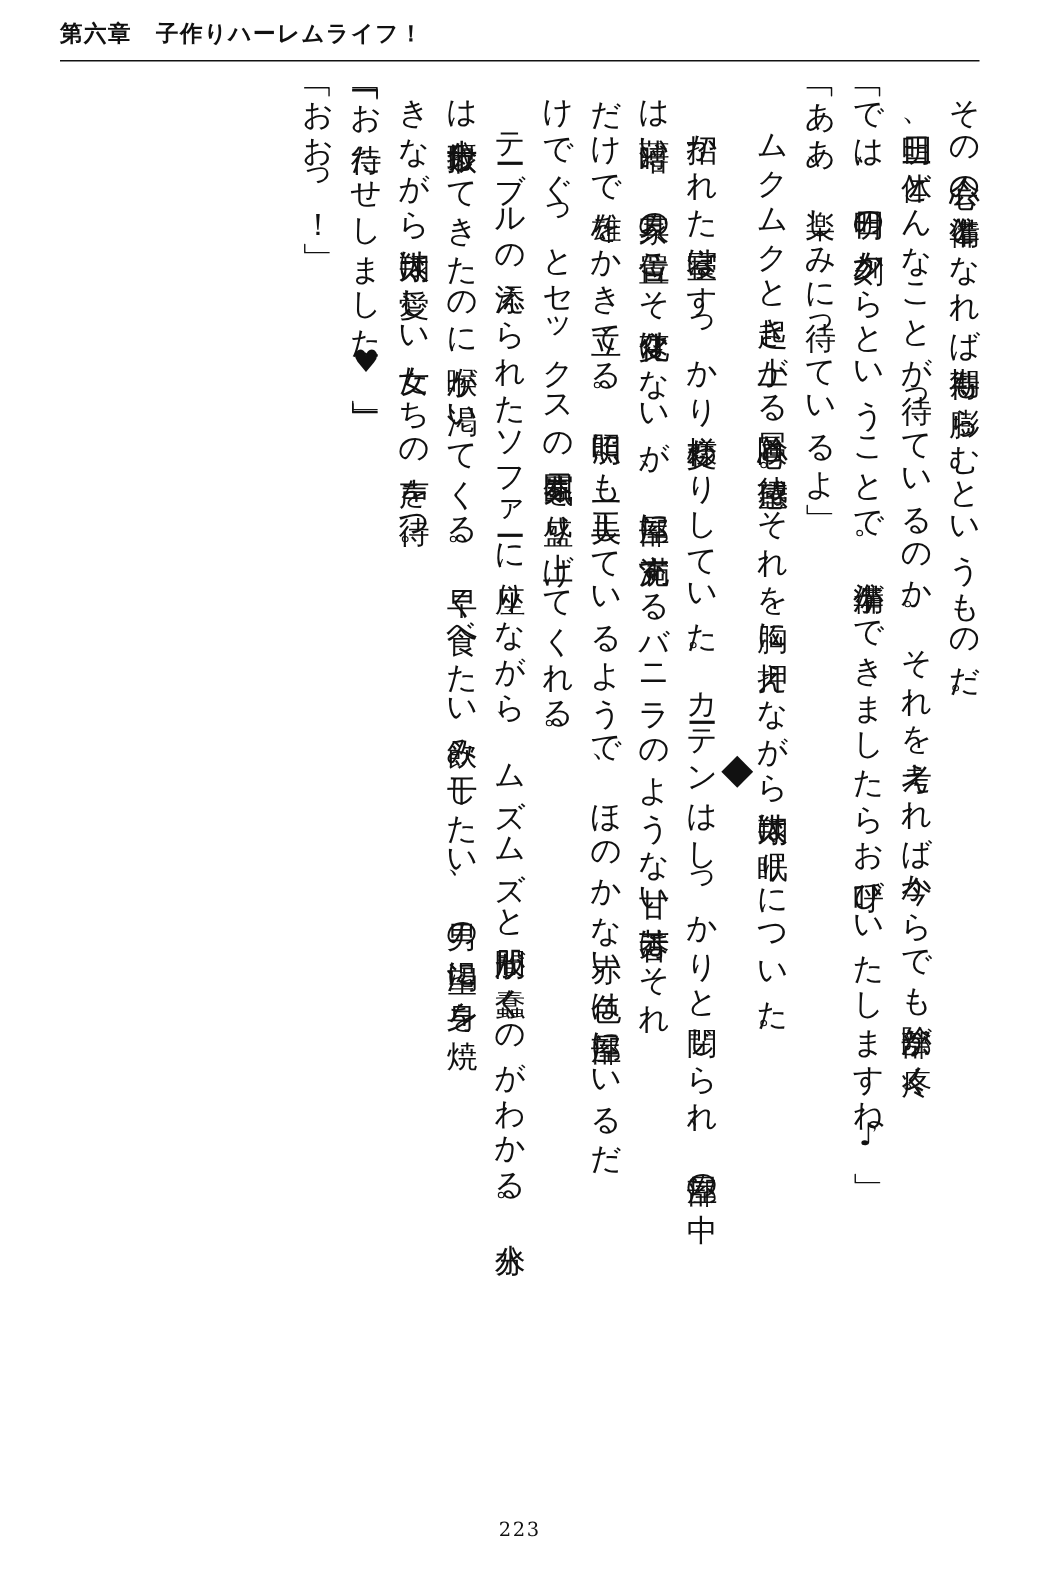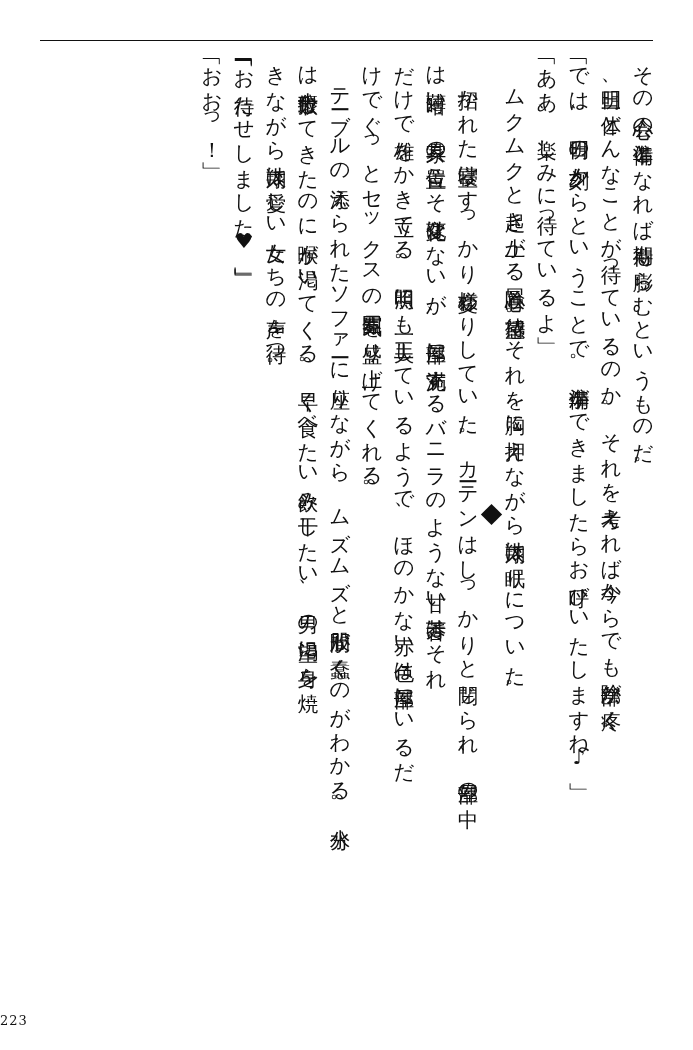--- a/index.html
+++ b/index.html
@@ -94,32 +94,34 @@
     height: 15px;
     background: #111111;
     transform: rotate(45deg);
   }
 
   .page-number {
     position: absolute;
     bottom: 22px;
     left: 0;
     right: 0;
+    text-align: center;
     font-size: 13px;
     font-family: "DejaVu Serif", "Liberation Serif", serif;
     color: #111111;
     letter-spacing: 1px;
   }
 </style>
 </head>
 <body>
 
 <div class="page">
 
   <div class="header">
+    <div class="header-text">第六章　子作りハーレムライフ！</div>
     <div class="header-rule"></div>
   </div>
 
   <div class="body-area">
 
     <div class="col">その会心の準備となれば期待も膨らむというものだ。</div>
     <div class="col col-indent">明日、一体どんなことが待っているのか。それを考えれば今からでも陰部が疼く。</div>
     <div class="col">「では、明日の夕刻からということで。準備ができましたらお呼びいたしますね♪」</div>
     <div class="col">「ああ、楽しみに待っているよ」</div>
     <div class="col col-indent">ムクムクと起き上がる冒険心と待望感。それを胸に押えながら翔太は眠りについた。</div>

